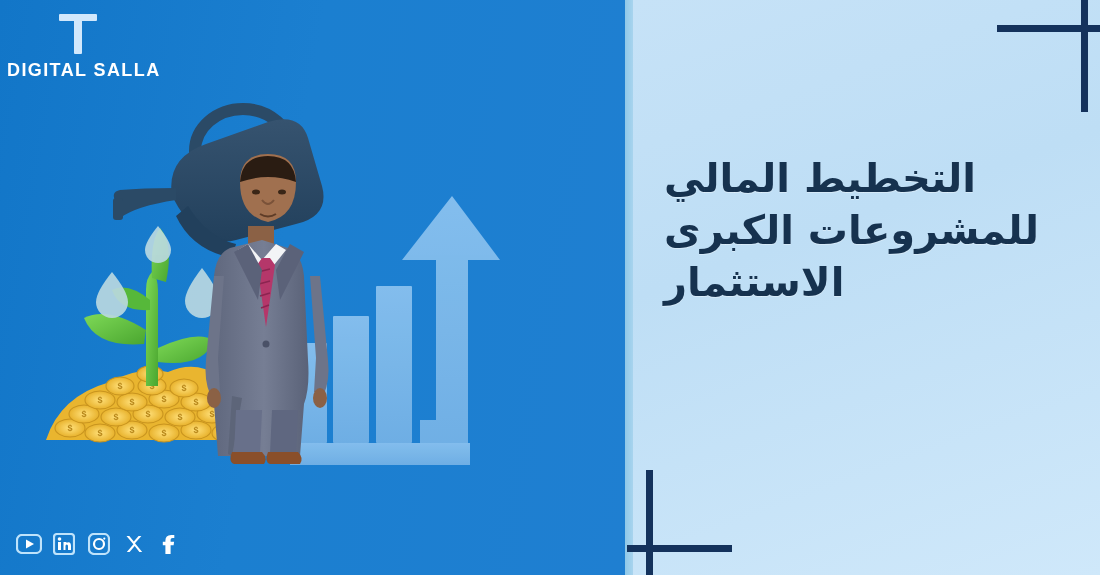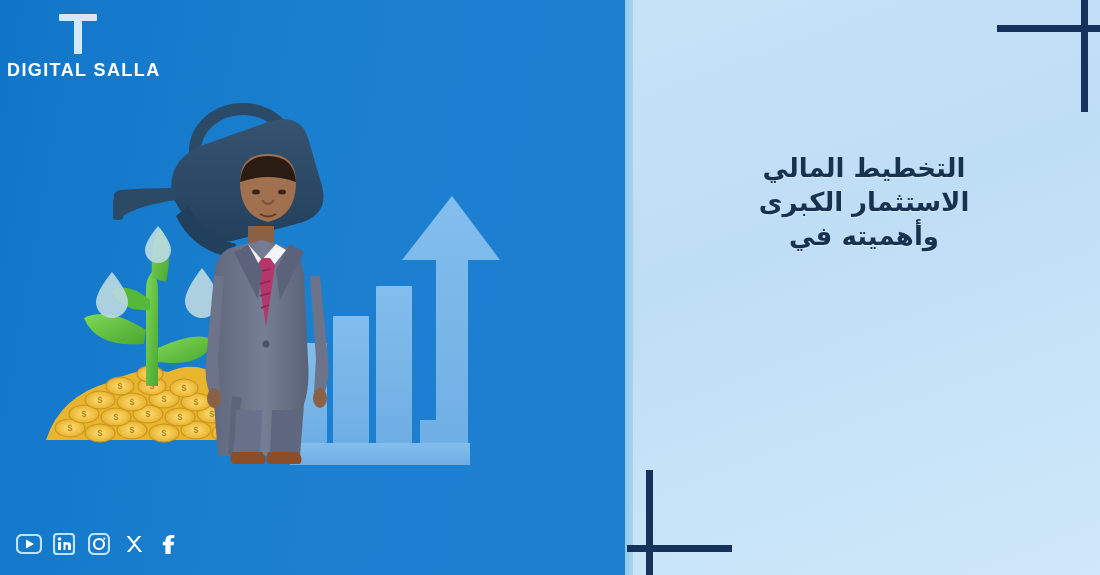--- a/index.html
+++ b/index.html
@@ -50,23 +50,23 @@
   .cross-line { position:absolute; background:#14325c; }
   .tr-v { left:1081px; top:0; width:7px; height:112px; }
   .tr-h { left:997px; top:25px; width:103px; height:7px; }
   .bl-v { left:646px; top:470px; width:7px; height:105px; }
   .bl-h { left:627px; top:545px; width:105px; height:7px; }
 
   
   .headline {
     position:absolute; right:36px; top:152px;
     width:400px;
-    text-align:center; direction:rtl;
+    text-align:left; direction:rtl;
     color:#16324f;
-    font-size:26px; line-height:1.30;
+    font-size:40px; line-height:1.30;
     font-weight:bold;
     font-family:"DejaVu Sans","Liberation Sans", sans-serif;
     text-shadow:0 1px 0 rgba(255,255,255,.35);
   }
 
   
   .social-bar {
     position:absolute; left:16px; top:531px;
     display:flex; align-items:center; gap:9px;
   }
@@ -249,22 +249,22 @@
   <div class="panel-divider"></div>
   <div class="right-panel"></div>
 
   <div class="cross-line tr-v"></div>
   <div class="cross-line tr-h"></div>
   <div class="cross-line bl-v"></div>
   <div class="cross-line bl-h"></div>
 
   <div class="headline">
     <div>التخطيط المالي</div>
-    <div>الاستثمار الكبرى</div>
-    <div>وأهميته في</div>
+    <div>للمشروعات الكبرى</div>
+    <div>الاستثمار</div>
   </div>
 
   <div class="social-bar">
 
     <a class="social-icon">
       <svg width="26" height="20" viewBox="0 0 26 20">
         <rect x="1" y="1" width="24" height="18" rx="5" fill="none" stroke="#bfe3fb" stroke-width="2.2"></rect>
         <path d="M10 5.5 L18 10 L10 14.5 Z" fill="#ffffff"></path>
       </svg>
     </a>

